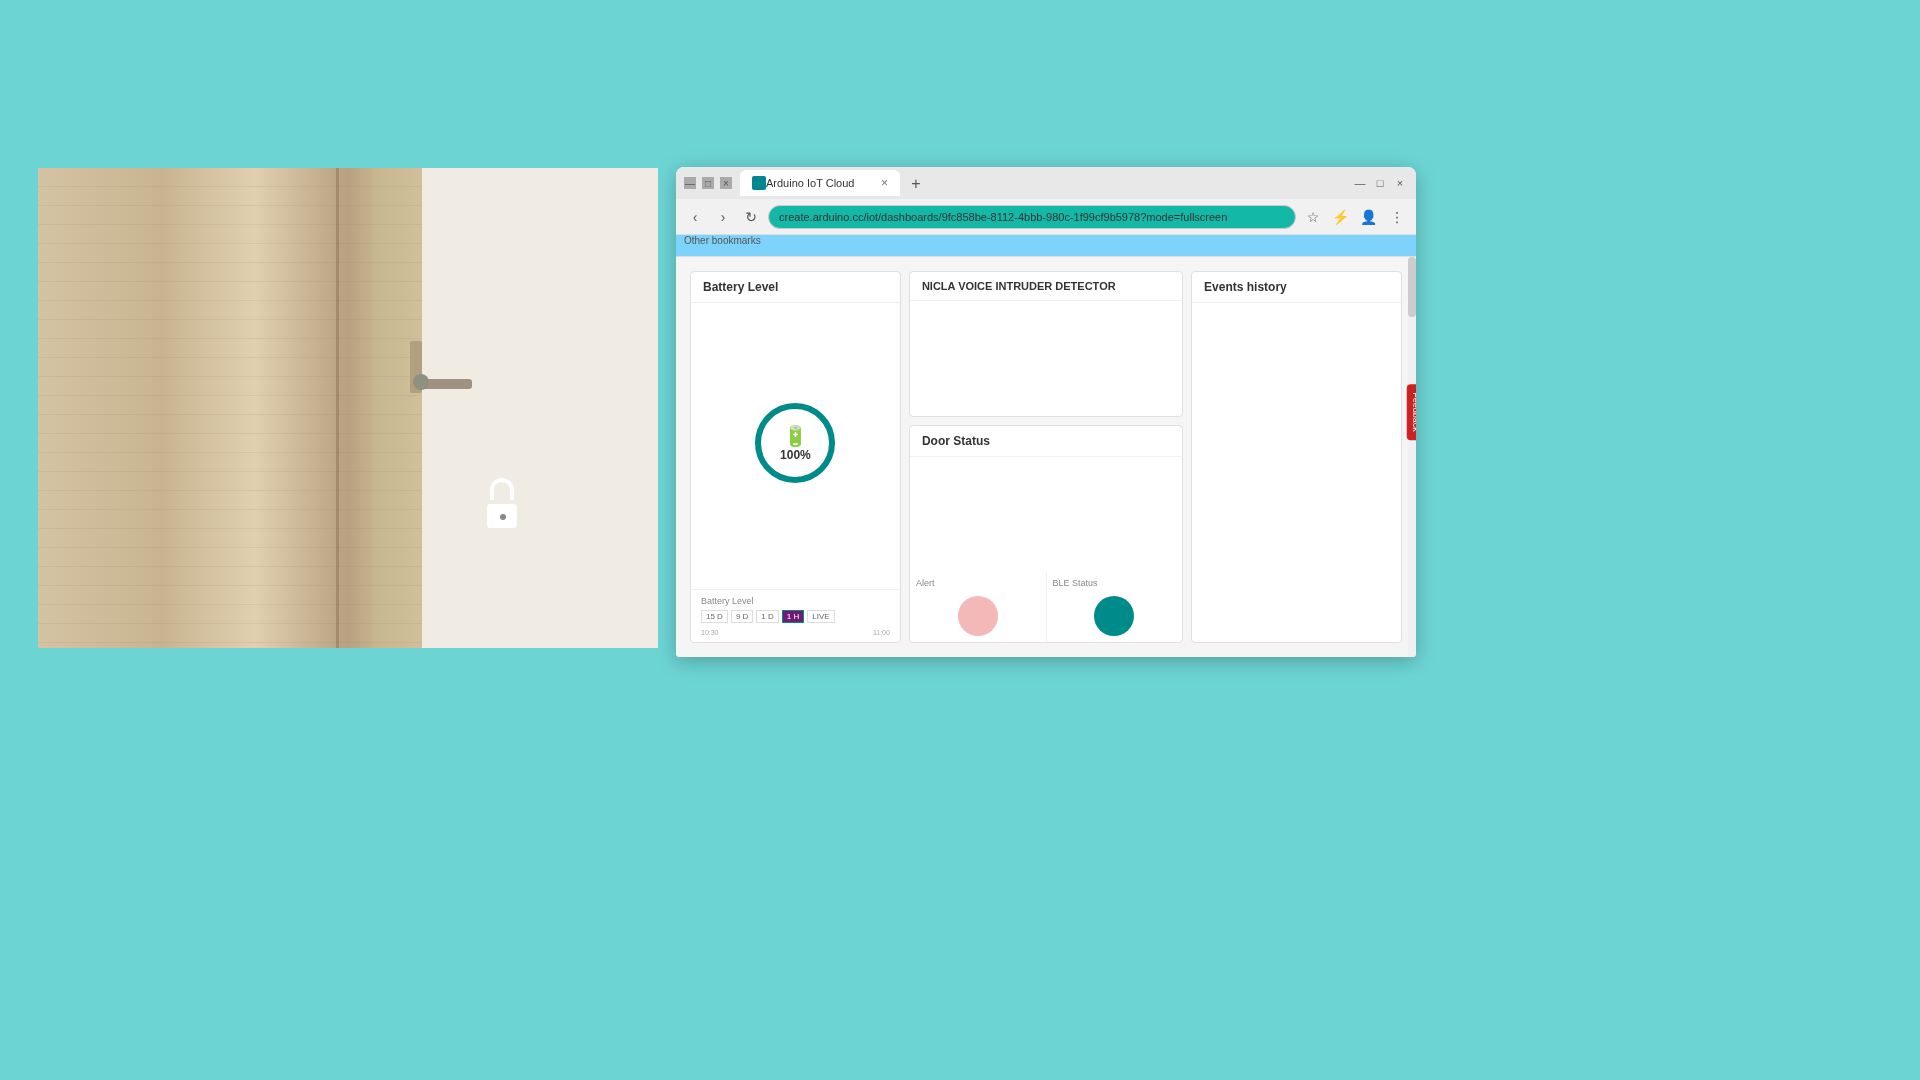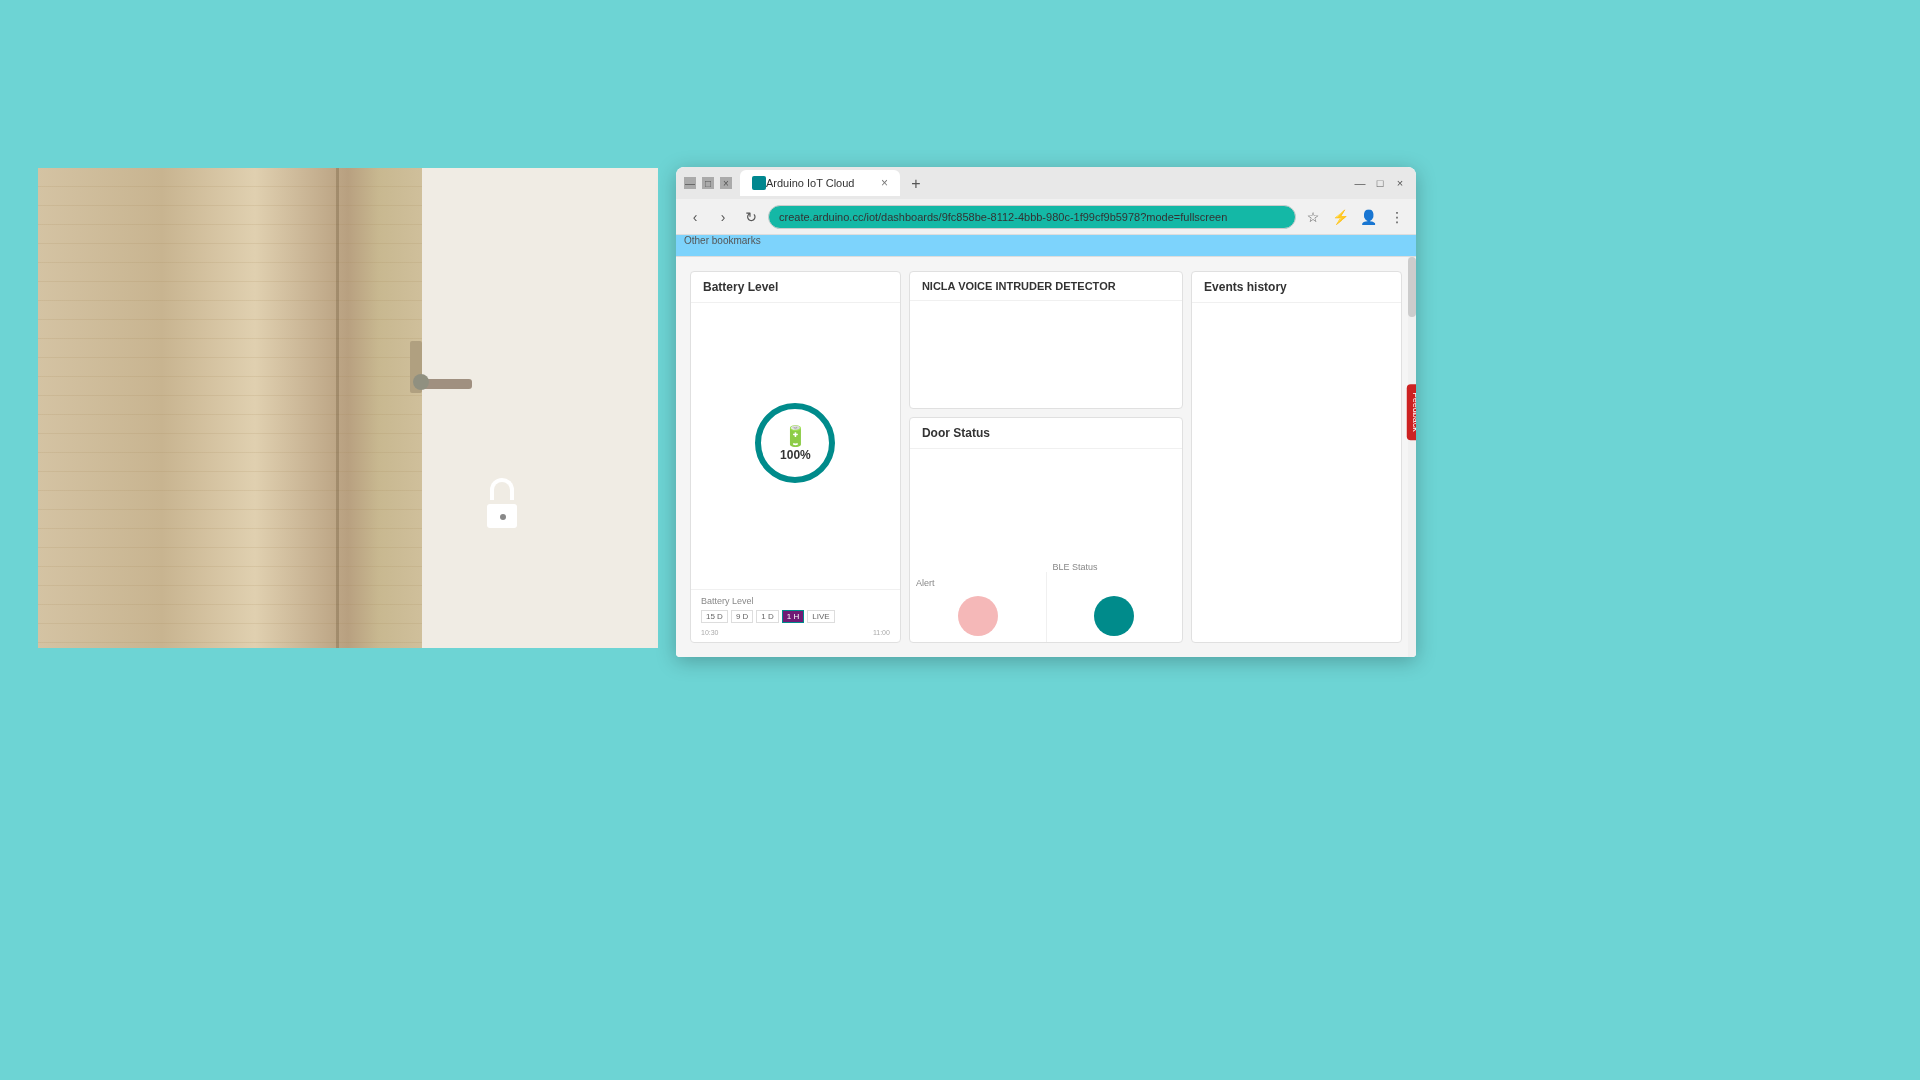--- a/index.html
+++ b/index.html
@@ -460,21 +460,20 @@
     .sensor-panel {
       flex: 1;
       display: flex;
       flex-direction: column;
       padding: 6px;
       border-right: 1px solid #f0f0f0;
     }
 
     .sensor-panel:last-child {
       border-right: none;
-      gap: 16px;
     }
 
     .sensor-label {
       font-size: 9px;
       color: #888;
       margin-bottom: 8px;
     }
 
     .sensor-indicator {
       flex: 1;

